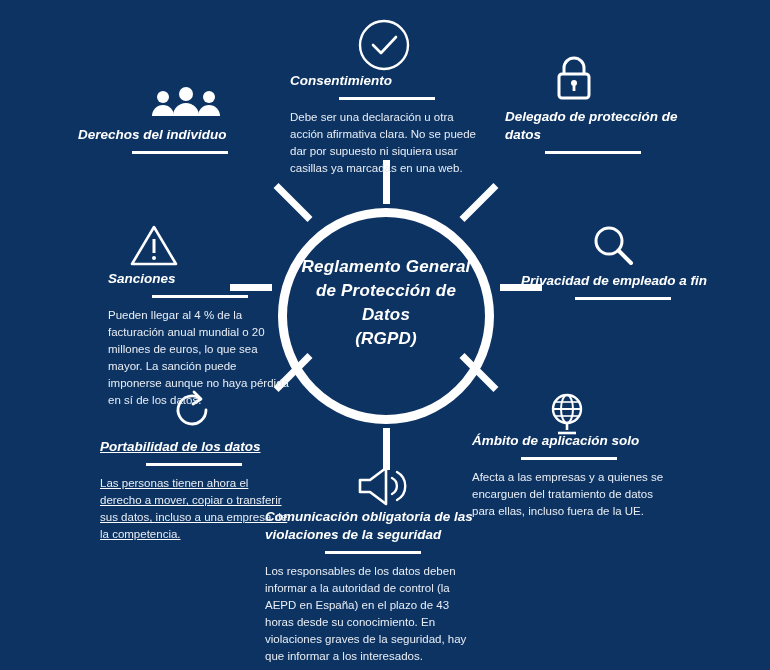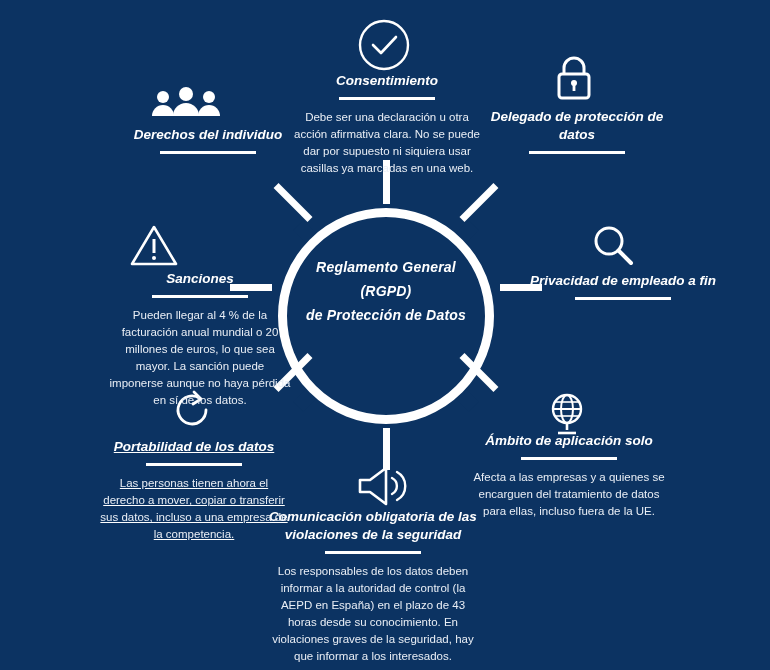--- a/index.html
+++ b/index.html
@@ -33,21 +33,21 @@
     box-sizing: border-box;
   }
   .hub-text {
     position: absolute;
     left: 290px;
     top: 255px;
     width: 192px;
     text-align: center;
     font-style: italic;
     font-weight: bold;
-    font-size: 14px;
+    font-size: 17px;
     line-height: 24px;
     color: #ffffff;
     letter-spacing: .2px;
   }
   .gap {
     position: absolute;
     background: #0c3362;
   }
   .stub {
     position: absolute;
@@ -68,21 +68,21 @@
   .node .rule {
     height: 3px;
     background: #ffffff;
     margin: 7px 0 9px 0;
   }
   .node .body {
     font-size: 11.5px;
     line-height: 17px;
     color: #e9eef5;
   }
-  .t-center { text-align: center; }
+  .t-center { }
 
   .icon {
     position: absolute;
     color: #ffffff;
   }
   .icon svg { display: block; }
 </style>
 </head>
 <body>
 
@@ -102,22 +102,22 @@
   <div class="gap" style="left:272px; top:276px; width:14px; height:23px;"></div>
   <div class="gap" style="left:486px; top:276px; width:14px; height:23px;"></div>
   <div class="gap" style="left:455px; top:226px; width:22px; height:14px; transform:rotate(-45deg);"></div>
   <div class="gap" style="left:455px; top:392px; width:22px; height:14px; transform:rotate(45deg);"></div>
   <div class="gap" style="left:295px; top:226px; width:22px; height:14px; transform:rotate(45deg);"></div>
   <div class="gap" style="left:295px; top:392px; width:22px; height:14px; transform:rotate(-45deg);"></div>
 
   <div class="hub-ring"></div>
   <div class="hub-text">
     <div>Reglamento General</div>
+    <div>de Protección de Datos</div>
     <div>(RGPD)</div>
-    <div>de Protección de Datos</div>
   </div>
 
   <div class="icon" style="left:357px; top:18px;">
     <svg width="54" height="54" viewBox="0 0 54 54">
       <circle cx="27" cy="27" r="24" fill="none" stroke="#ffffff" stroke-width="2.4"></circle>
       <polyline points="16,27 24,35 39,19" fill="none" stroke="#ffffff" stroke-width="2.6" stroke-linecap="round" stroke-linejoin="round"></polyline>
     </svg>
   </div>
   <div class="node t-center" style="left:290px; top:72px; width:194px;">
     <div class="title">Consentimiento</div>
@@ -126,21 +126,21 @@
   </div>
 
   <div class="icon" style="left:552px; top:52px;">
     <svg width="44" height="50" viewBox="0 0 44 50">
       <path d="M12 22 V16 a10 10 0 0 1 20 0 V22" fill="none" stroke="#ffffff" stroke-width="3"></path>
       <rect x="7" y="22" width="30" height="24" rx="3" fill="none" stroke="#ffffff" stroke-width="3"></rect>
       <circle cx="22" cy="31" r="3" fill="#ffffff"></circle>
       <rect x="20.6" y="31" width="2.8" height="8" fill="#ffffff"></rect>
     </svg>
   </div>
-  <div class="node t-center" style="left:489px; top:108px; width:176px;">
+  <div class="node t-center" style="left:505px; top:108px; width:176px;">
     <div class="title">Delegado de protección de datos</div>
     <div class="rule" style="width:96px; margin-left:auto; margin-right:auto;"></div>
   </div>
 
   <div class="icon" style="left:590px; top:222px;">
     <svg width="46" height="46" viewBox="0 0 46 46">
       <circle cx="19" cy="19" r="13" fill="none" stroke="#ffffff" stroke-width="3"></circle>
       <line x1="28.5" y1="28.5" x2="41" y2="41" stroke="#ffffff" stroke-width="4" stroke-linecap="round"></line>
     </svg>
   </div>
@@ -207,18 +207,18 @@
   <div class="icon" style="left:148px; top:86px;">
     <svg width="76" height="36" viewBox="0 0 76 36">
       <circle cx="15" cy="11" r="6" fill="#ffffff"></circle>
       <path d="M4 30 a11 11 0 0 1 22 0 Z" fill="#ffffff"></path>
       <circle cx="38" cy="8" r="7" fill="#ffffff"></circle>
       <path d="M25 30 a13 13 0 0 1 26 0 Z" fill="#ffffff"></path>
       <circle cx="61" cy="11" r="6" fill="#ffffff"></circle>
       <path d="M50 30 a11 11 0 0 1 22 0 Z" fill="#ffffff"></path>
     </svg>
   </div>
-  <div class="node t-center" style="left:78px; top:126px; width:204px;margin-left:28px;">
+  <div class="node t-center" style="left:78px; top:126px; width:204px;">
     <div class="title">Derechos del individuo</div>
     <div class="rule" style="width:96px; margin-left:auto; margin-right:auto;"></div>
   </div>
 
 </div>
 
 </body></html>

